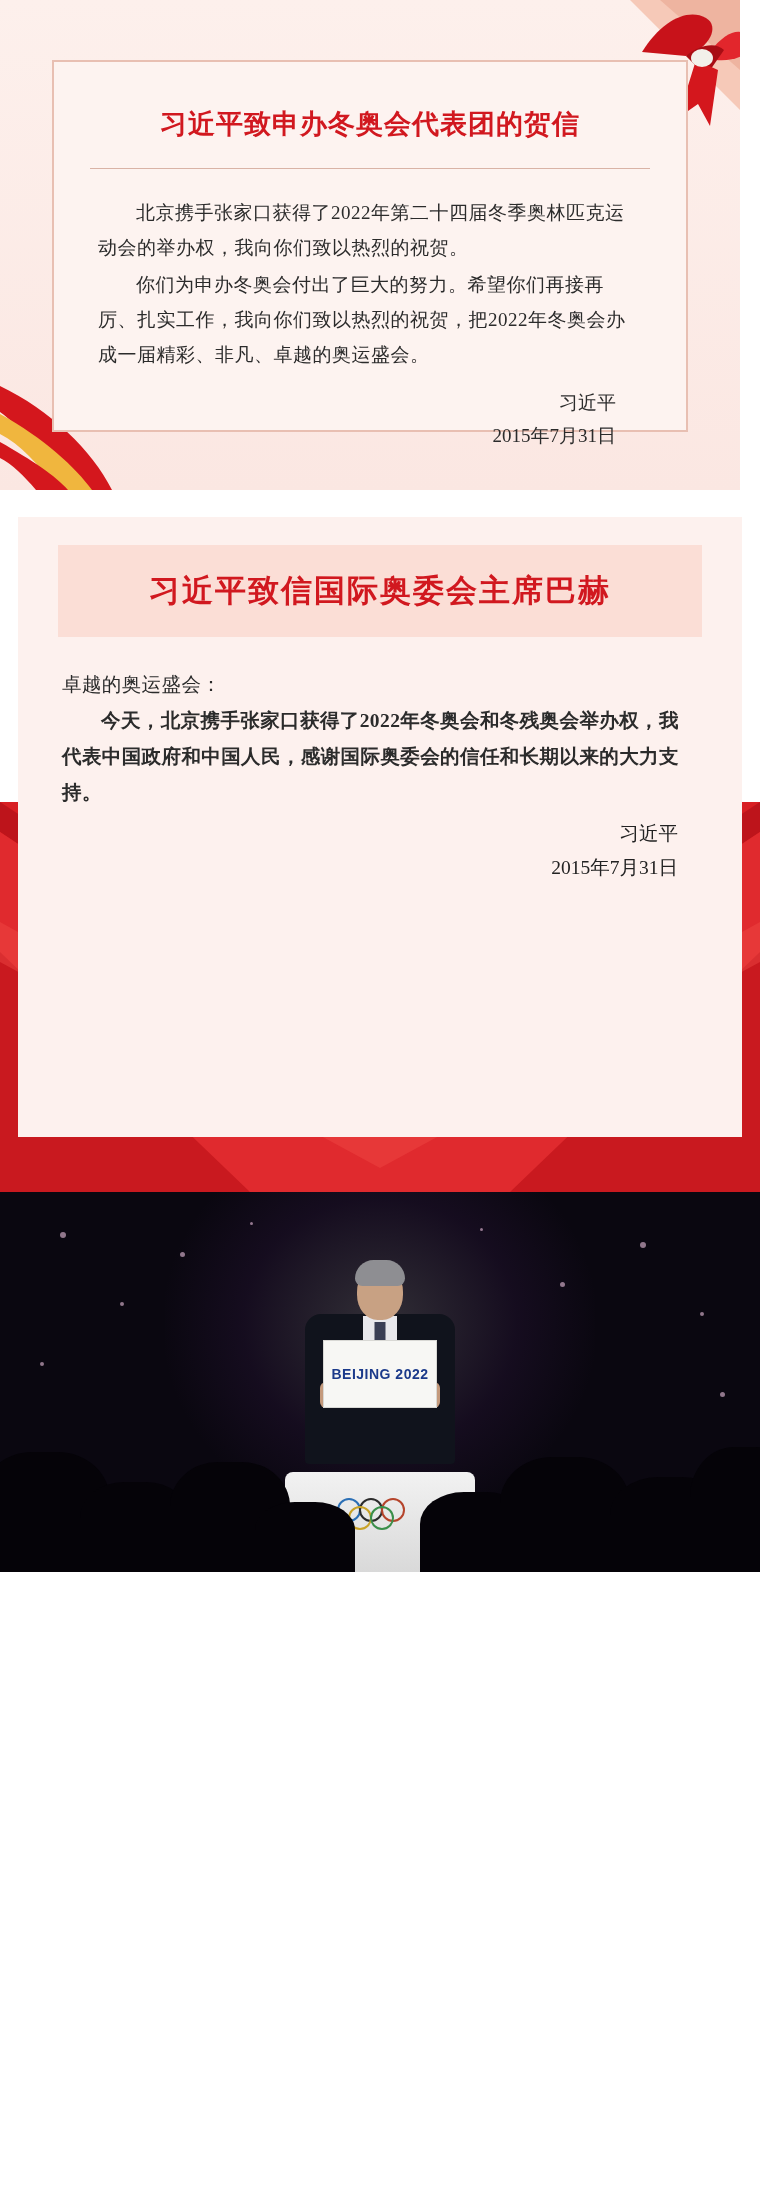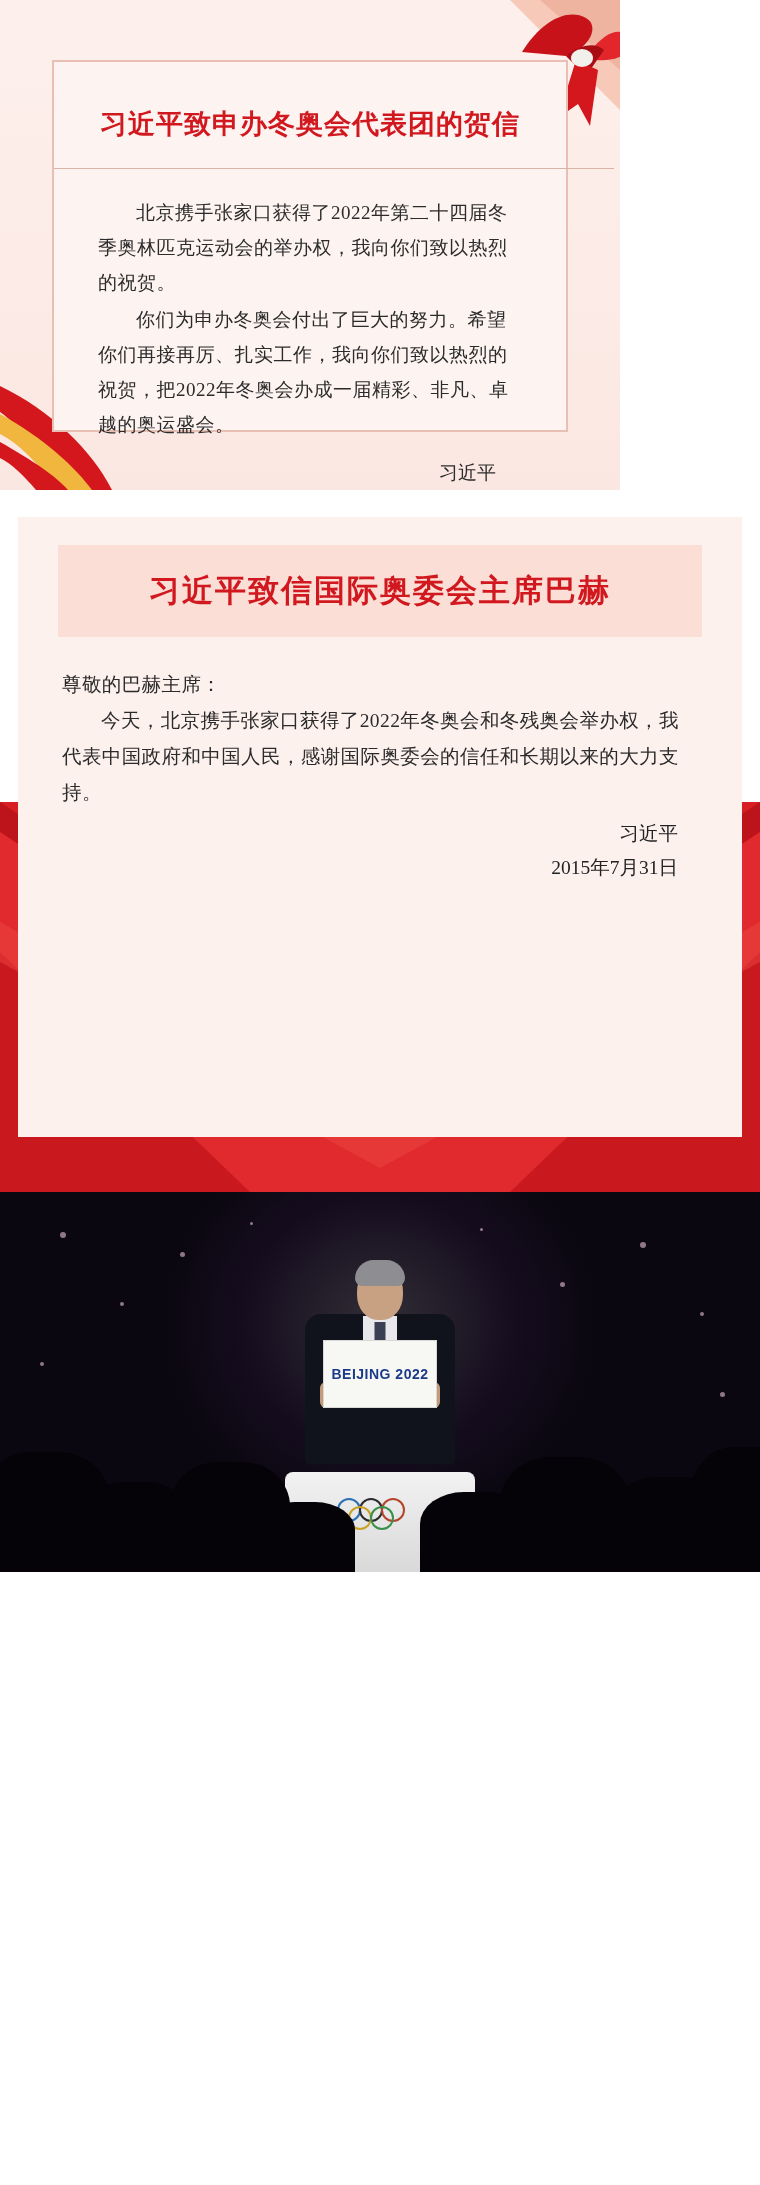--- a/index.html
+++ b/index.html
@@ -15,21 +15,21 @@
   .page {
     width: 760px;
     margin: 0 auto;
     position: relative;
     overflow: hidden;
   }
 
   
   .card1 {
     position: relative;
-    width: 620px;
+    width: 740px;
     height: 490px;
     background: linear-gradient(180deg, #fdf0ec 0%, #fbe7e2 100%);
     overflow: hidden;
   }
   .card1-inner {
     position: absolute;
     left: 52px;
     top: 60px;
     right: 52px;
     bottom: 58px;
@@ -127,21 +127,21 @@
     letter-spacing: 2px;
   }
   .c2-body {
     margin: 30px 44px 0 44px;
     font-size: 19.5px;
     line-height: 36px;
     color: #2b2b2b;
     letter-spacing: 0.4px;
   }
   .c2-body p { margin: 0; }
-  .c2-indent { text-indent: 2em; }
+  .c2-indent { text-indent: 2em; font-weight: bold; }
   .c2-sign {
     margin: 6px 64px 0 0;
     text-align: right;
     font-size: 19.5px;
     line-height: 34px;
   }
   
   .envelope {
     position: absolute;
     left: 0;
@@ -351,21 +351,21 @@
       <path d="M0 150 L250 390 L0 390 Z" fill="#c4161c" opacity="0.85"></path>
       <path d="M760 150 L510 390 L760 390 Z" fill="#c4161c" opacity="0.85"></path>
       <path d="M0 120 L380 330 L760 120 L760 160 L380 366 L0 160 Z" fill="#ef4a44" opacity="0.45"></path>
     </svg>
 
     <div class="card2-sheet">
       <div class="c2-titlebar">
         <div class="c2-title">习近平致信国际奥委会主席巴赫</div>
       </div>
       <div class="c2-body">
-        <p>尊敬的巴赫主席：</p>
+        <p>卓越的奥运盛会：</p>
         <p class="c2-indent">今天，北京携手张家口获得了2022年冬奥会和冬残奥会举办权，我代表中国政府和中国人民，感谢国际奥委会的信任和长期以来的大力支持。</p>
       </div>
       <div class="c2-sign">
         <div>习近平</div>
         <div>2015年7月31日</div>
       </div>
     </div>
   </div>
 
   <div class="photo">

